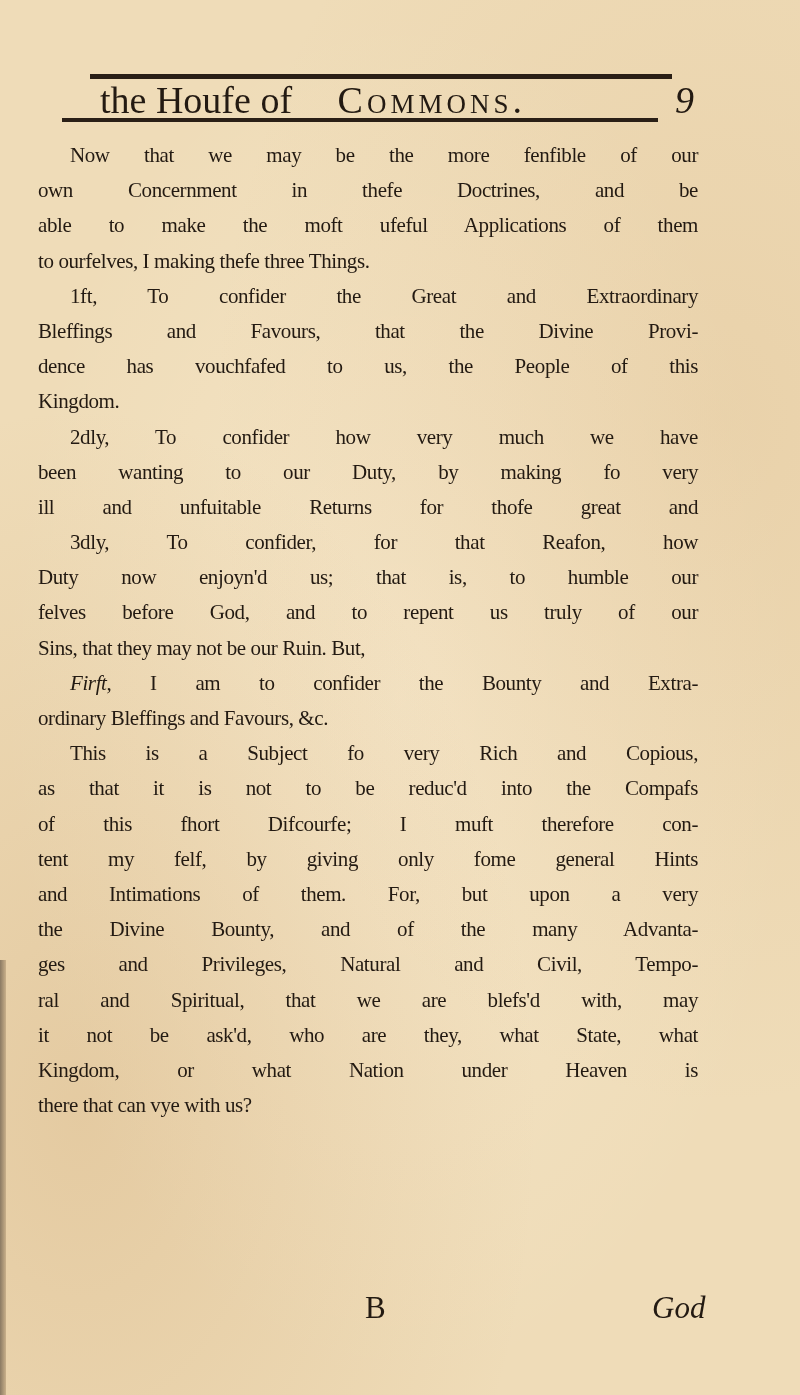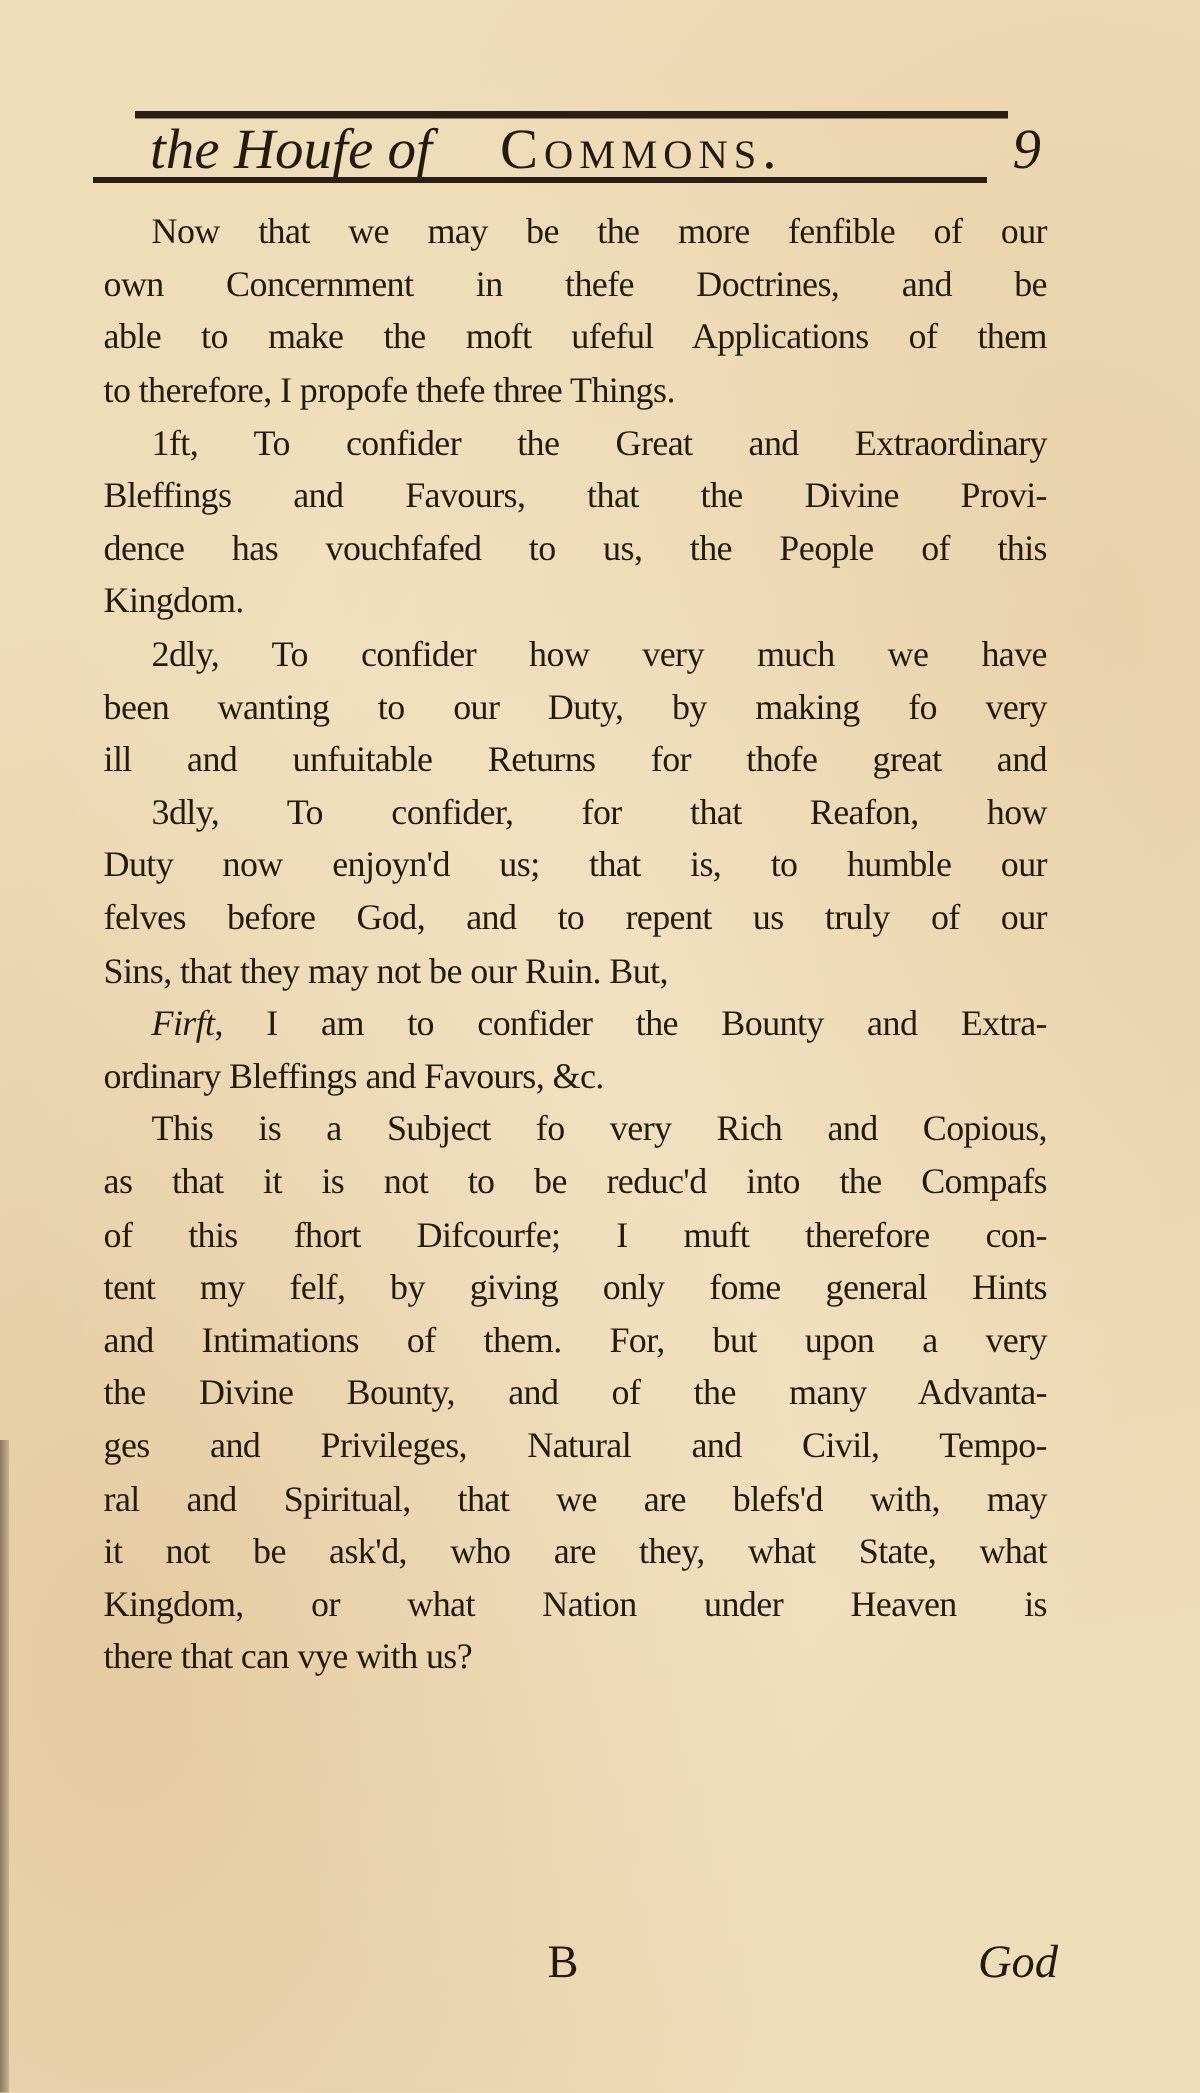--- a/index.html
+++ b/index.html
@@ -26,34 +26,33 @@
       position: absolute; left: 62px; top: 118px; width: 596px; height: 4px;
       background: #2a1f16;
     }
     .running-head {
       position: absolute; left: 100px; top: 80px; width: 600px; height: 40px;
     }
     .rh-title {
       position: absolute; left: 0; top: 0;
       font-size: 38px; line-height: 40px; white-space: nowrap;
     }
-    .rh-italic { font-style: italic; }
+    .rh-italic { }
     .rh-caps { letter-spacing: 4px; font-variant: small-caps; margin-left: 36px; }
     .rh-page {
       position: absolute; left: 575px; top: 0;
       font-size: 38px; line-height: 40px; font-style: italic;
     }
     .text-block {
       position: absolute; left: 38px; top: 138px; width: 660px;
     }
     .line {
-      font-size: 24px; line-height: 35.2px; height: 35.2px;
+      font-size: 21px; line-height: 35.2px; height: 35.2px;
       white-space: nowrap; text-align: justify; text-align-last: justify;
       letter-spacing: -0.4px;
-      margin-left: 31px;
     }
     .line.indent { padding-left: 32px; }
     .line.last { text-align-last: left; }
     .catchline {
       position: absolute; top: 1290px; left: 0; width: 800px; height: 40px;
       font-size: 31px;
     }
     .signature { position: absolute; left: 365px; top: 0; }
     .catchword { position: absolute; left: 652px; top: 0; font-style: italic; }
   </style>
@@ -68,21 +67,21 @@
     <span class="rh-italic">the Houfe of </span><span class="rh-caps">Commons.</span>
   </div>
   <div class="rh-page">9</div>
 </div>
 <div class="rule-bottom"></div>
 
 <div class="text-block" id="text-block">
     <div class="line indent">Now that we may be the more fenfible of our</div>
     <div class="line">own Concernment in thefe Doctrines, and be</div>
     <div class="line">able to make the moft ufeful Applications of them</div>
-    <div class="line last">to therefore, I propofe thefe three Things.</div>
+    <div class="line last">to ourfelves, I making thefe three Things.</div>
     <div class="line indent">1ft, To confider the Great and Extraordinary</div>
     <div class="line">Bleffings and Favours, that the Divine Provi-</div>
     <div class="line">dence has vouchfafed to us, the People of this</div>
     <div class="line last">Kingdom.</div>
     <div class="line indent">2dly, To confider how very much we have</div>
     <div class="line">been wanting to our Duty, by making fo very</div>
     <div class="line">ill and unfuitable Returns for thofe great and</div>
     <div class="line indent">3dly, To confider, for that Reafon, how</div>
     <div class="line">Duty now enjoyn'd us; that is, to humble our</div>
     <div class="line">felves before God, and to repent us truly of our</div>

